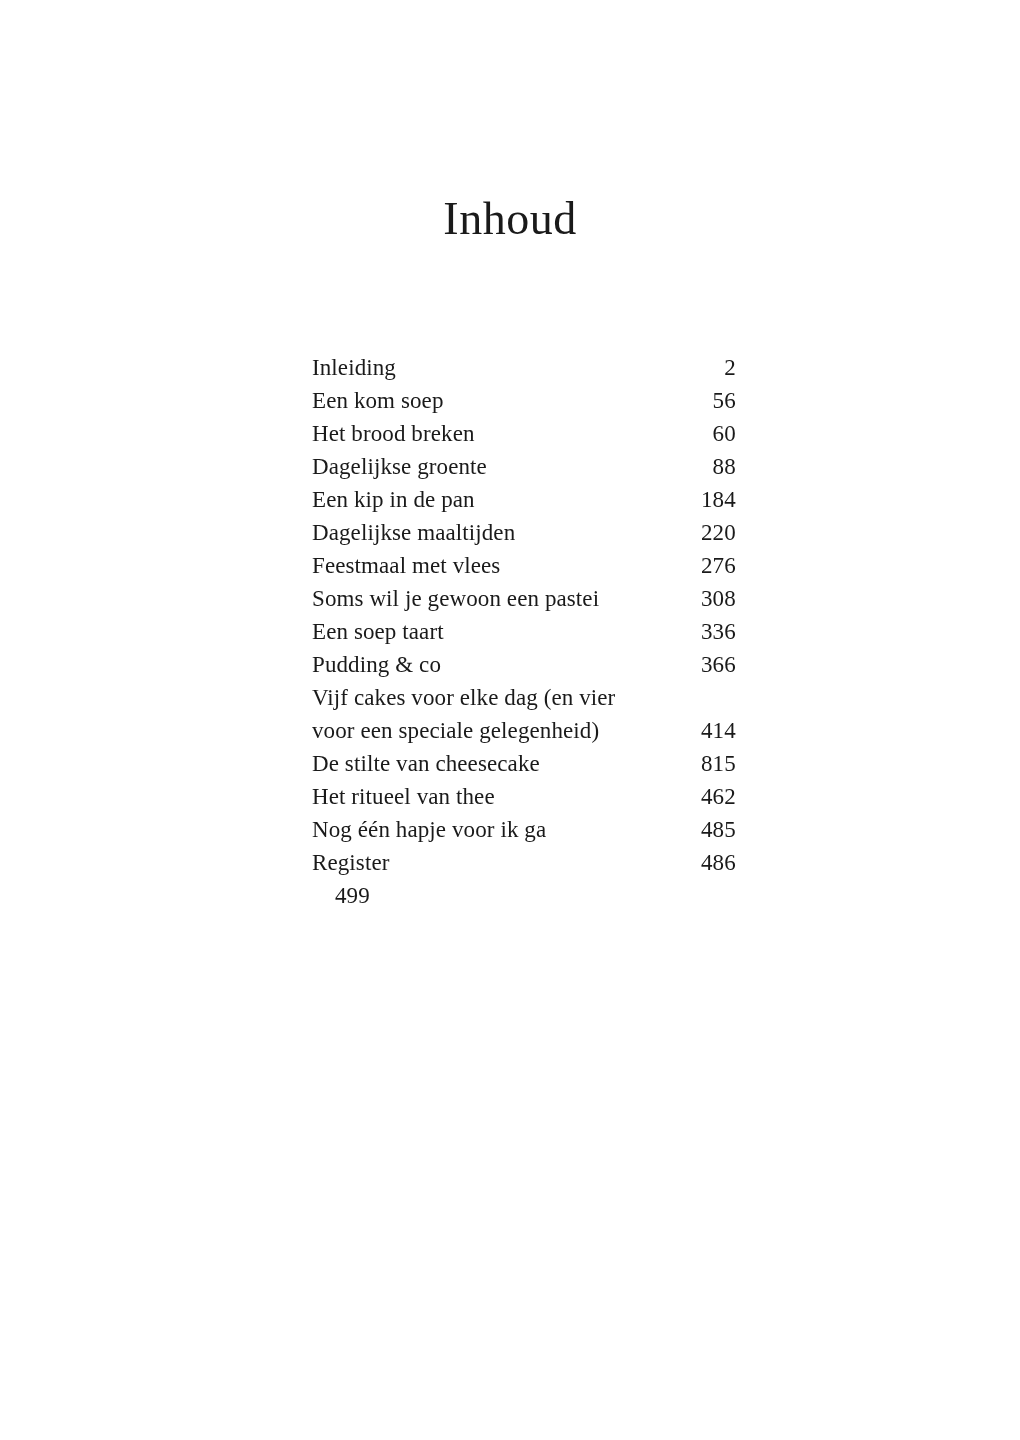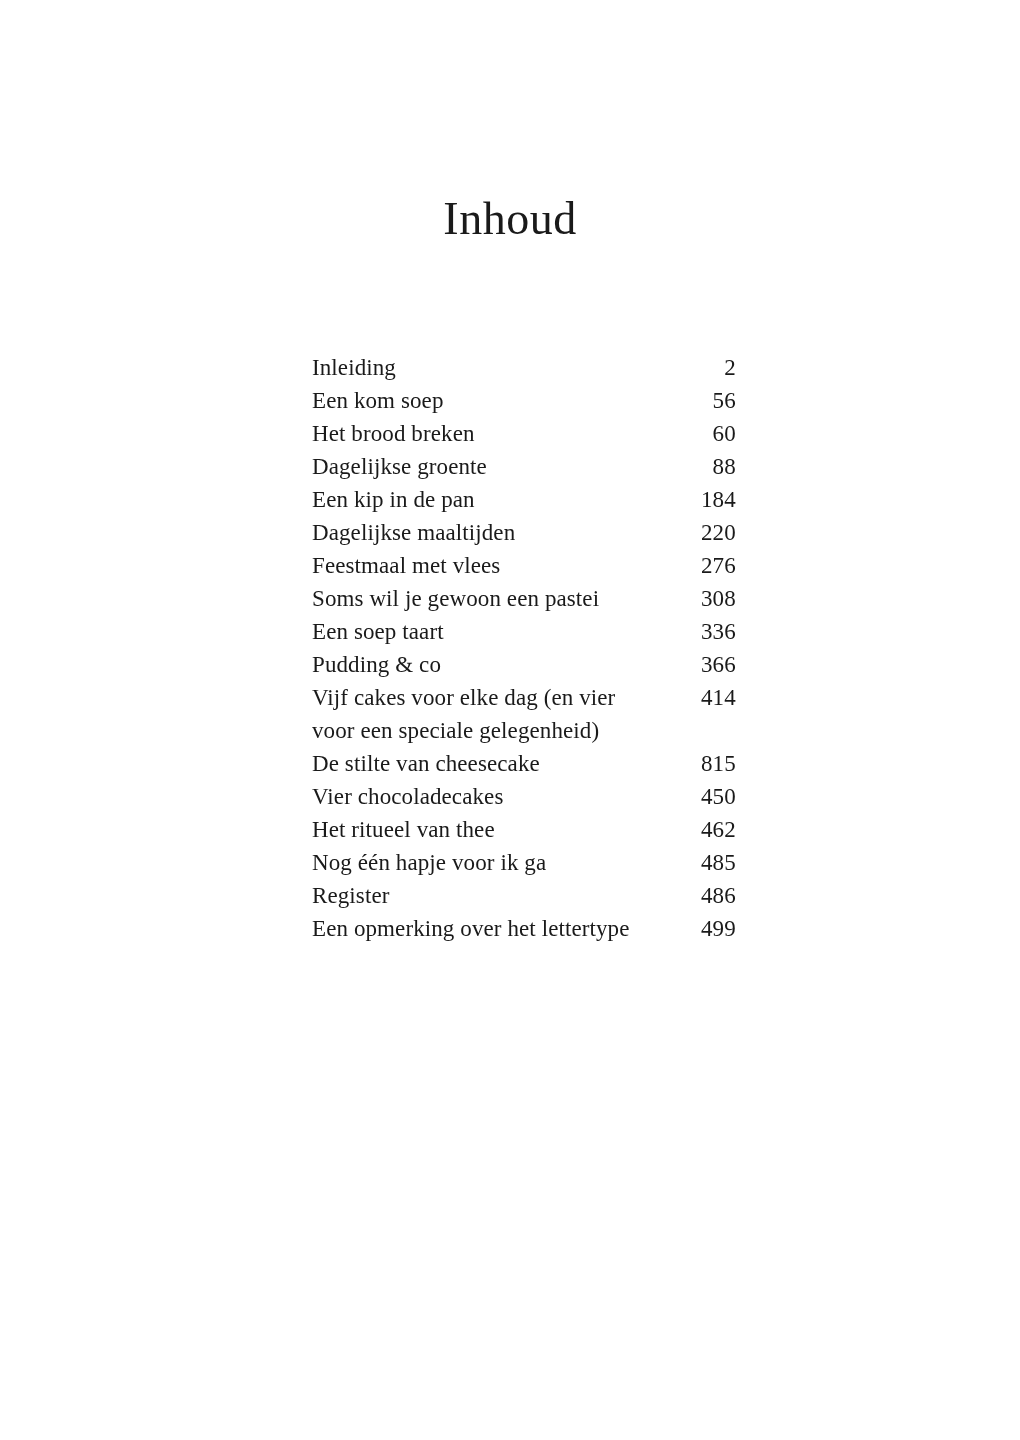--- a/index.html
+++ b/index.html
@@ -63,21 +63,21 @@
   }
 
   
   .toc-entry.wrapped .toc-entry-title {
     text-indent: 0;
     padding-left: 22px;
     margin-left: -22px;
     max-width: 350px;
   }
   .toc-entry.wrapped {
-    align-items: flex-start;
+    align-items: flex-end;
   }
 
   .toc-entry-page {
     flex: 0 0 auto;
     text-align: right;
     min-width: 42px;
     padding-left: 16px;
     letter-spacing: 0.2px;
   }
 </style>
@@ -131,34 +131,29 @@
       </li>
       <li class="toc-entry wrapped">
         <span class="toc-entry-title">Vijf cakes voor elke dag (en vier voor een speciale gelegenheid)</span>
         <span class="toc-entry-page">414</span>
       </li>
       <li class="toc-entry">
         <span class="toc-entry-title">De stilte van cheesecake</span>
         <span class="toc-entry-page">815</span>
       </li>
       <li class="toc-entry">
-        <span class="toc-entry-title">Vier chocoladecakes</span>
-        <span class="toc-entry-page">450</span>
-      </li>
-      <li class="toc-entry">
         <span class="toc-entry-title">Het ritueel van thee</span>
         <span class="toc-entry-page">462</span>
       </li>
       <li class="toc-entry">
         <span class="toc-entry-title">Nog één hapje voor ik ga</span>
         <span class="toc-entry-page">485</span>
       </li>
       <li class="toc-entry">
         <span class="toc-entry-title">Register</span>
         <span class="toc-entry-page">486</span>
       </li>
       <li class="toc-entry">
-        <span class="toc-entry-title">Een opmerking over het lettertype</span>
         <span class="toc-entry-page">499</span>
       </li>
     </ul>
 
 </div>
 
 </body></html>

